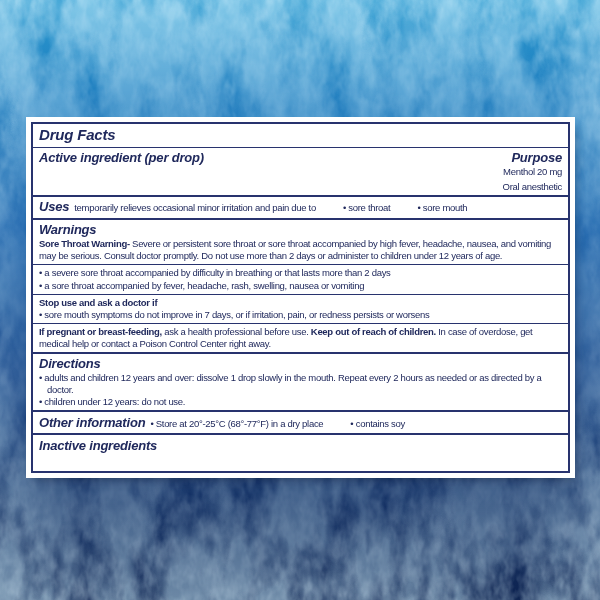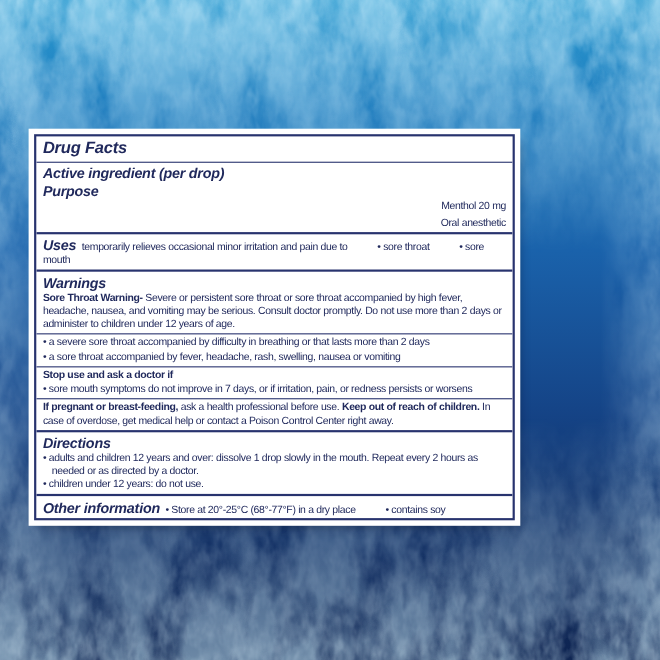--- a/index.html
+++ b/index.html
@@ -5,33 +5,33 @@
   html,body{margin:0;padding:0;}
   body{
     width:600px;height:600px;overflow:hidden;position:relative;
     font-family:"Liberation Sans",sans-serif;background:#1a5ea7;
   }
   .stage{position:absolute;inset:0;width:600px;height:600px;}
   svg.ice{position:absolute;left:0;top:0;display:block;}
 
   
   .panel{
-    position:absolute;left:31px;top:122px;width:437px;height:351px;
+    position:absolute;left:31px;top:122px;width:539px;height:351px;
     box-sizing:border-box;background:#fff;
     border:2.5px solid #28336e;
     box-shadow:0 0 0 5px #ffffff, 4px 6px 10px rgba(4,12,35,.45);
     color:#20295c;padding:2px 6px 0;overflow:hidden;
   }
   .t{font:italic bold 15px/18px "Liberation Sans",sans-serif;letter-spacing:-0.2px;margin:0;color:#20295c;}
   .h{font:italic bold 13px/16px "Liberation Sans",sans-serif;letter-spacing:-0.2px;margin:0;color:#20295c;}
   .panel p{margin:0;font-size:9.5px;line-height:11.5px;letter-spacing:-0.3px;flex-direction:column;}
   .b{font-weight:bold;}
   .rule{height:2px;background:#28336e;margin:2.5px -6px;}
   .rule.thin{height:1px;margin:2.5px -6px;}
-  .spread{display:flex;justify-content:space-between;align-items:baseline;flex-direction:column;}
+  .spread{display:flex;justify-content:space-between;align-items:baseline;}
   .leaderrow{display:flex;align-items:flex-end;margin-bottom:2px;}
   .leader{flex:1 1 auto;border-bottom:1.6px dotted #28336e;margin:0 3px 2px;}
   .runin{margin-right:5px;}
   .gapb{margin-left:27px;}
   .bul{padding-left:8px;text-indent:-8px;margin-bottom:1px !important;}
   .mt1{margin-top:1px !important;}
   .mb2{margin-bottom:2px !important;}
 </style>
 </head>
 <body>

